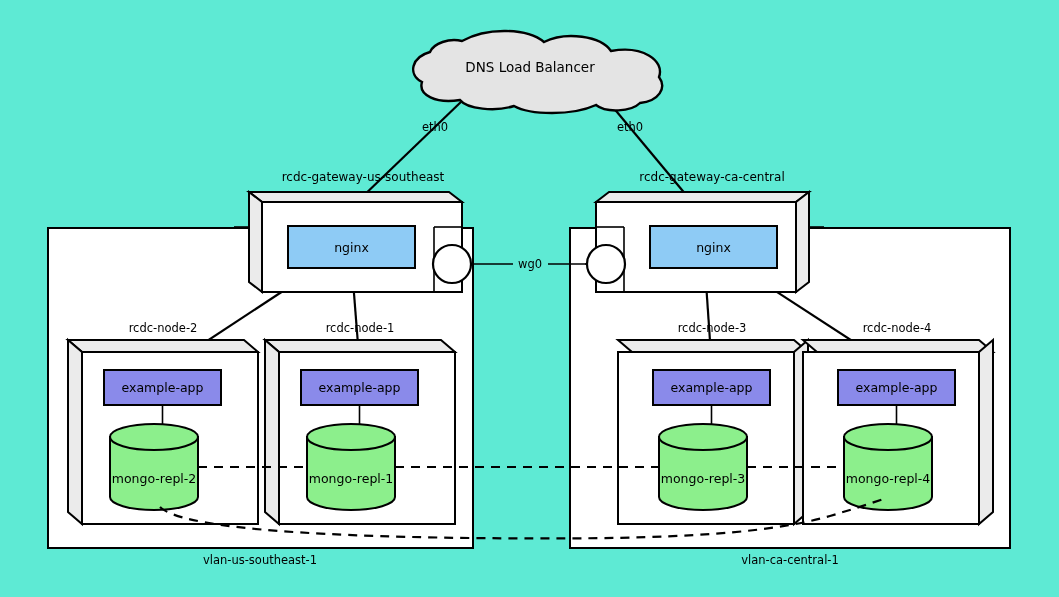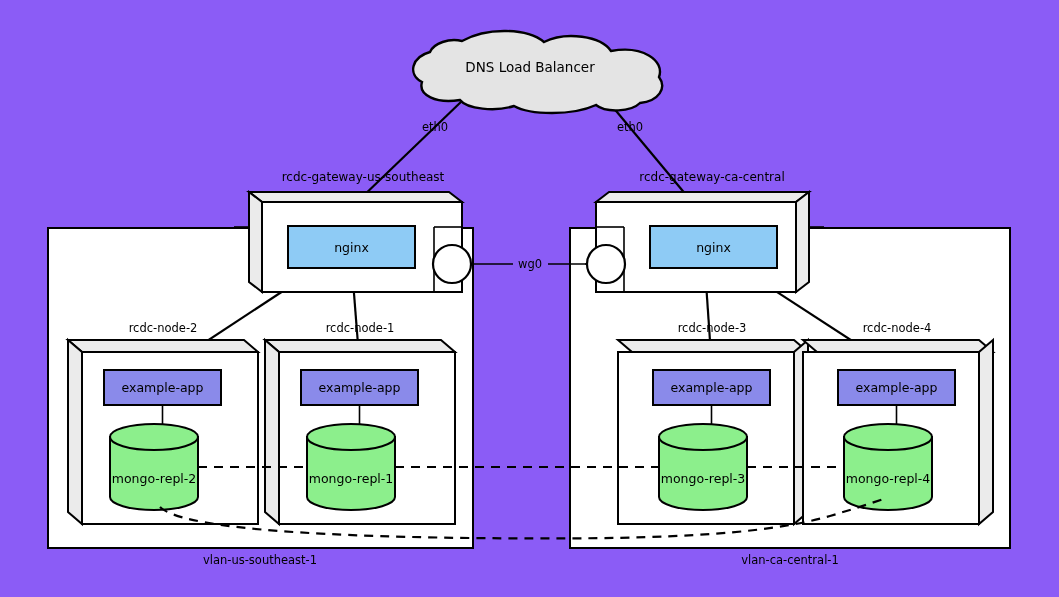--- a/index.html
+++ b/index.html
@@ -4,21 +4,21 @@
 <style>
   html, body {
     margin: 0;
     padding: 0;
     background: #ffffff;
   }
   #diagram-root {
     position: relative;
     width: 1059px;
     height: 597px;
-    background: #8b5cf6;
+    background: #5eead4;
     font-family: "DejaVu Sans", sans-serif;
     text-decoration: underline;
   }
   svg.canvas {
     display: block;
     width: 1059px;
     height: 597px;
   }
   text {
     font-family: "DejaVu Sans", sans-serif;

